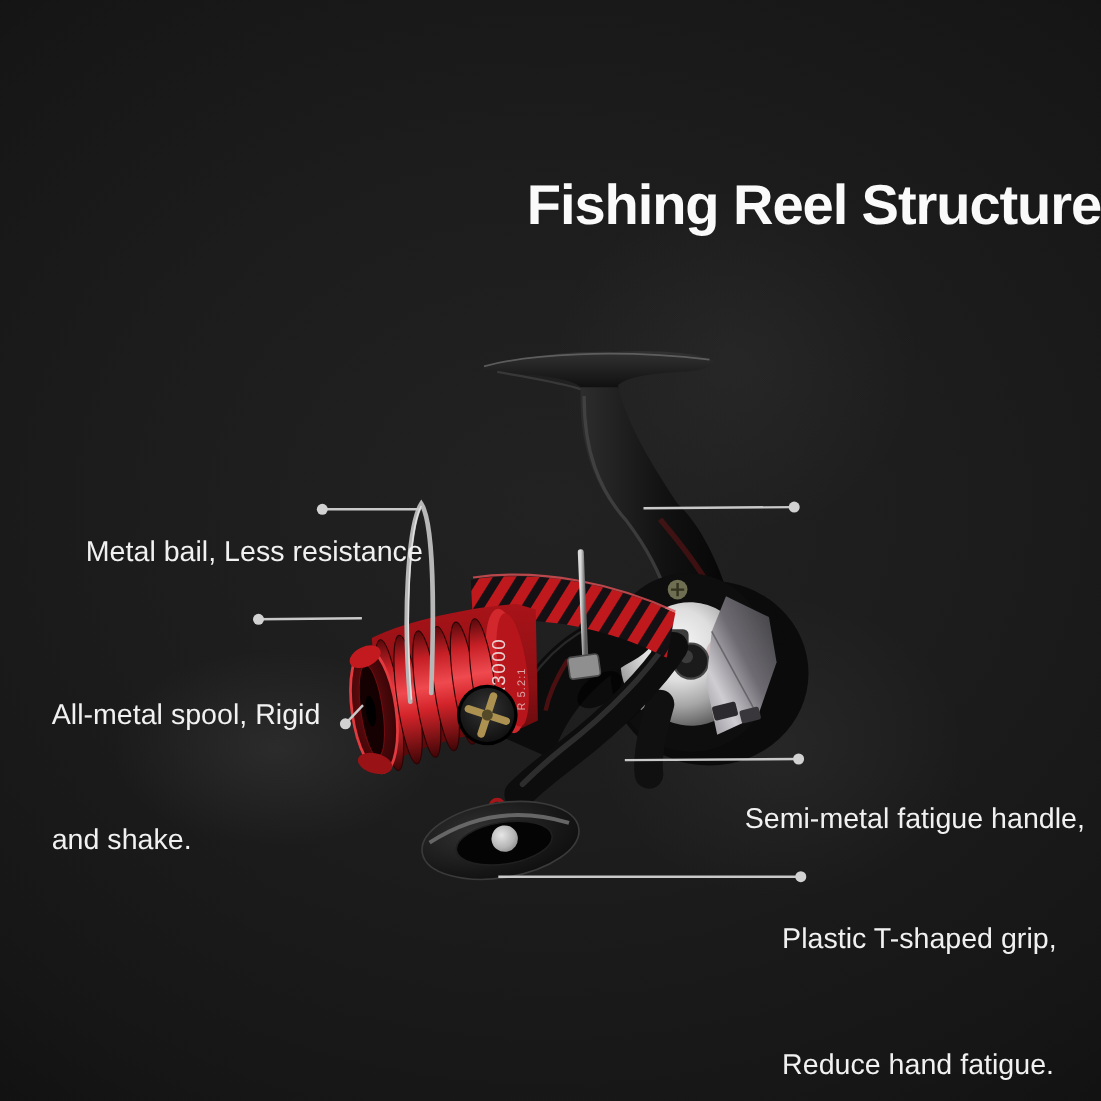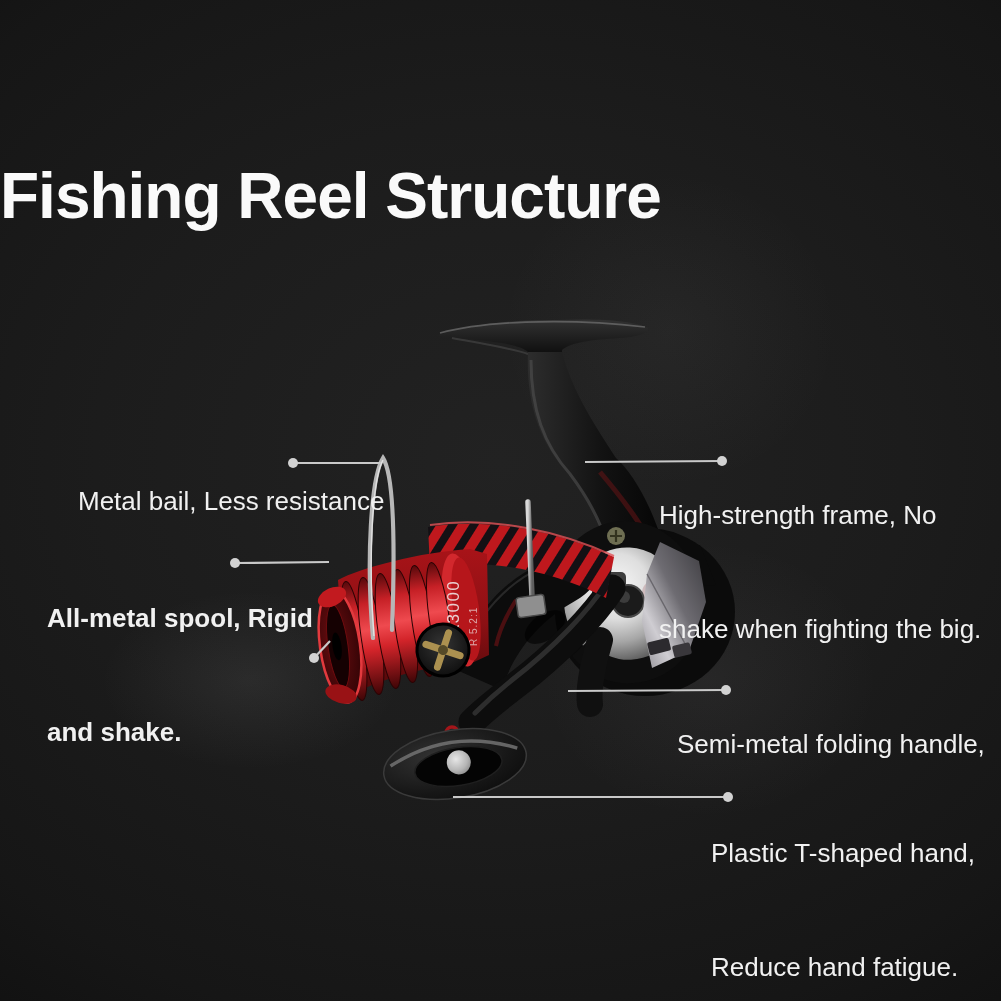--- a/index.html
+++ b/index.html
@@ -12,35 +12,35 @@
   }
   .haze{position:absolute;pointer-events:none;}
   .haze1{left:100px;top:590px;width:300px;height:180px;
     background:radial-gradient(ellipse at 50% 50%, rgba(190,190,190,0.09) 0%, rgba(190,190,190,0.0) 70%);}
   .haze2{left:500px;top:170px;width:340px;height:320px;
     background:radial-gradient(ellipse at 50% 50%, rgba(185,185,185,0.05) 0%, rgba(185,185,185,0.0) 70%);}
   .haze3{left:540px;top:540px;width:340px;height:280px;
     background:radial-gradient(ellipse at 50% 50%, rgba(195,190,195,0.06) 0%, rgba(195,190,195,0.0) 70%);}
   .title{
     position:absolute;left:0;top:112px;width:1001px;
-    text-align:left;
+    text-align:right;
     color:#fafafa;
-    font-size:64px;font-weight:700;letter-spacing:-1px;
+    font-size:51px;font-weight:700;letter-spacing:-1px;
     line-height:82px;
   }
   .reel-svg{position:absolute;left:0;top:0;}
   .callout{
     position:absolute;
     color:#f1f1f1;
     font-size:26px;font-weight:400;
     line-height:38px;
     white-space:pre;
   }
   .c-metal-bail{left:78px;top:406px;}
-  .c-all-metal-spool{left:47px;top:523px;font-weight:bold;}
+  .c-all-metal-spool{left:47px;top:554px;}
   .c-large-drag-knob{left:31px;top:663px;}
   .c-high-strength{left:659px;top:420px;}
   .c-semi-metal{left:677px;top:649px;}
   .c-plastic-grip{left:711px;top:758px;}
 </style>
 </head>
 <body>
 
 <div class="stage">
 
@@ -231,25 +231,21 @@
     </g>
   </svg>
 
   <div class="callout c-metal-bail">
     <div>Metal bail, Less resistance</div>
   </div>
   <div class="callout c-all-metal-spool">
     <div>All-metal spool, Rigid</div>
     <div>and shake.</div>
   </div>
-  <div class="callout c-high-strength">
-    <div>High-strength frame, No</div>
-    <div>shake when fighting the big.</div>
-  </div>
   <div class="callout c-semi-metal">
-    <div>Semi-metal folding handle,</div>
+    <div>Semi-metal fatigue handle,</div>
   </div>
   <div class="callout c-plastic-grip">
-    <div>Plastic T-shaped hand,</div>
+    <div>Plastic T-shaped grip,</div>
     <div>Reduce hand fatigue.</div>
   </div>
 
 </div>
 
 </body></html>

